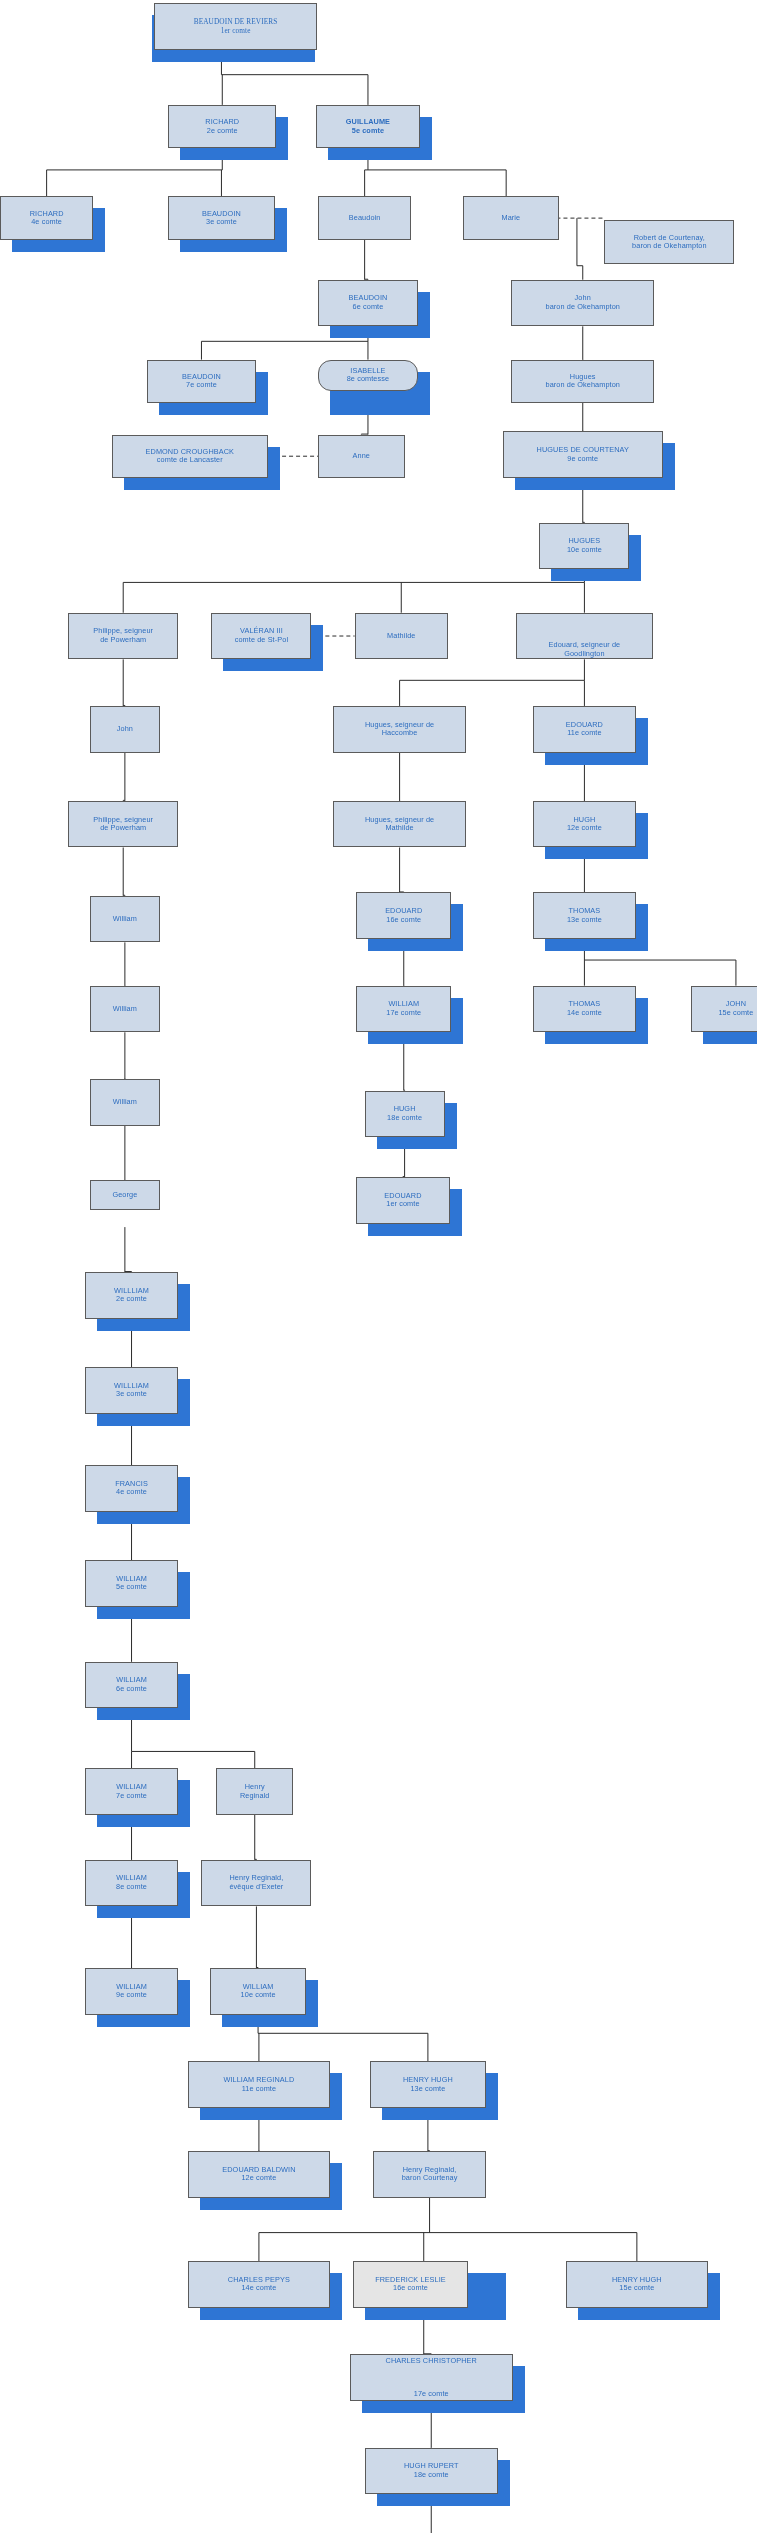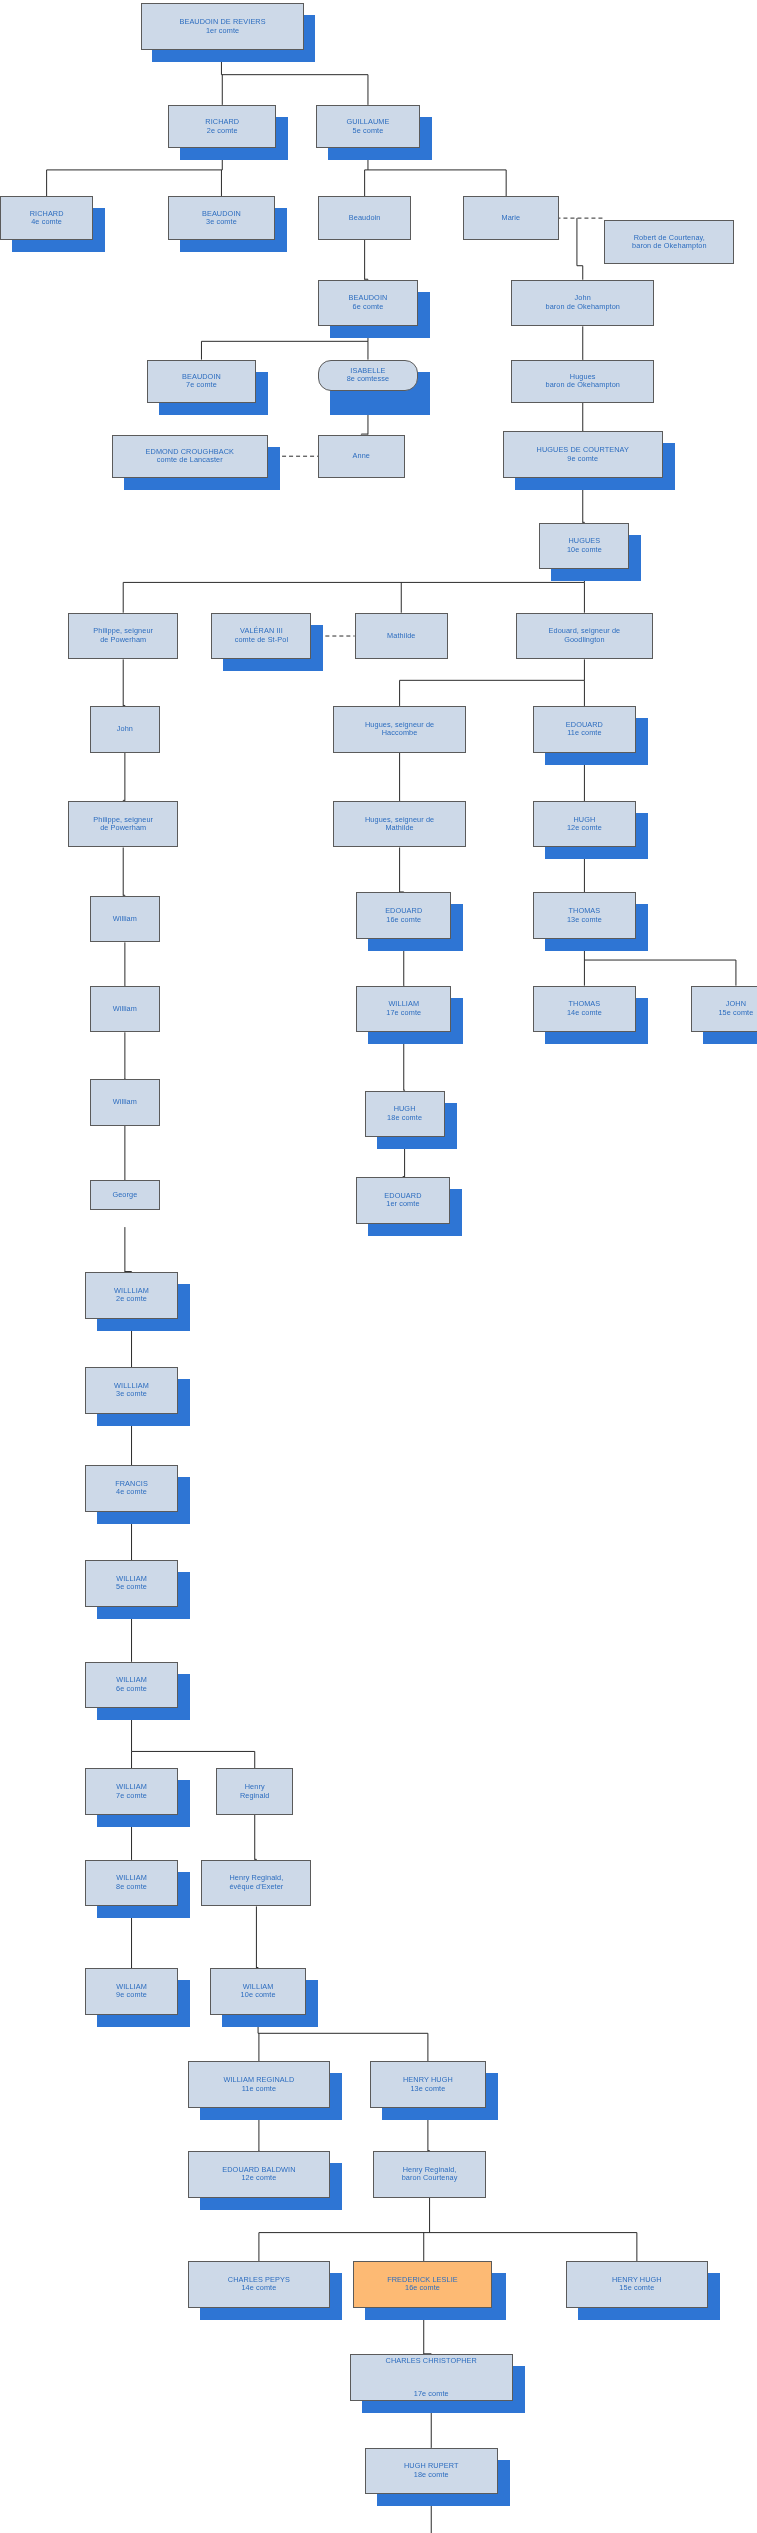--- a/index.html
+++ b/index.html
@@ -164,31 +164,31 @@
       <path d="M 431.235 2400.93 L 431.235 2447.55" stroke="#2b2b2b" stroke-width="1" fill="none"></path>
       <path d="M 431.235 2447.05 L 431.235 2447.55" stroke="#2b2b2b" stroke-width="1" fill="none"></path>
       <path d="M 431.235 2494.17 L 431.235 2544.12" stroke="#2b2b2b" stroke-width="1" fill="none"></path>
       <path d="M 431.235 2543.62 L 434.565 2543.62" stroke="#2b2b2b" stroke-width="1" fill="none"></path>
       <path d="M 434.565 2543.62 L 434.565 2544.12" stroke="#2b2b2b" stroke-width="1" fill="none"></path>
       <path d="M 576.9225 218.115 L 576.9225 265.72" stroke="#2b2b2b" stroke-width="1" fill="none"></path>
       <path d="M 576.9225 265.72 L 582.75 265.72" stroke="#2b2b2b" stroke-width="1" fill="none"></path>
       <path d="M 582.75 265.72 L 582.75 279.72" stroke="#2b2b2b" stroke-width="1" fill="none"></path>
     </svg>
 <div class="shadow" style="left: 151.86px; top: 15.33px; width: 163.17px; height: 46.62px; background: rgb(46, 117, 212);"></div>
-    <div class="node wrap" id="n1" style="left: 141px; top: 3.33px; width: 163.17px; height: 46.62px; background: rgb(205, 217, 232); border-color: rgb(91, 91, 91); color: rgb(45, 109, 191);">
+    <div class="node wrap" id="n1" style="left: 154px; top: 3.33px; width: 163.17px; height: 46.62px; background: rgb(205, 217, 232); border-color: rgb(91, 91, 91); color: rgb(45, 109, 191); font-family: Liberation Serif, serif;">
       <span class="l1">BEAUDOIN DE REVIERS</span>
       <span class="l2">1er comte</span>
     </div>
     <div class="shadow" style="left: 180.165px; top: 116.895px; width: 108.225px; height: 43.29px; background: rgb(46, 117, 212);"></div>
     <div class="node" id="n2" style="left: 168.165px; top: 104.895px; width: 108.225px; height: 43.29px; background: rgb(205, 217, 232); border-color: rgb(91, 91, 91); color: rgb(45, 109, 191);">
       <span class="l1">RICHARD</span>
       <span class="l2">2e comte</span>
     </div>
     <div class="shadow" style="left: 328.35px; top: 116.895px; width: 103.23px; height: 43.29px; background: rgb(46, 117, 212);"></div>
-    <div class="node" id="n3" style="left: 316.35px; top: 104.895px; width: 103.23px; height: 43.29px; background: rgb(205, 217, 232); border-color: rgb(91, 91, 91); color: rgb(45, 109, 191);">
+    <div class="node" id="n3" style="left: 316.35px; top: 104.895px; width: 103.23px; height: 43.29px; background: rgb(205, 217, 232); border-color: rgb(91, 91, 91); color: rgb(45, 109, 191); font-weight: bold;">
       <span class="l1">GUILLAUME</span>
       <span class="l2">5e comte</span>
     </div>
     <div class="shadow" style="left: 12px; top: 208.47px; width: 93.24px; height: 43.29px; background: rgb(46, 117, 212);"></div>
     <div class="node" id="n4" style="left: 0px; top: 196.47px; width: 93.24px; height: 43.29px; background: rgb(205, 217, 232); border-color: rgb(91, 91, 91); color: rgb(45, 109, 191);">
       <span class="l1">RICHARD</span>
       <span class="l2">4e comte</span>
     </div>
     <div class="shadow" style="left: 180.165px; top: 208.47px; width: 106.56px; height: 43.29px; background: rgb(46, 117, 212);"></div>
     <div class="node" id="n5" style="left: 168.165px; top: 196.47px; width: 106.56px; height: 43.29px; background: rgb(205, 217, 232); border-color: rgb(91, 91, 91); color: rgb(45, 109, 191);">
@@ -251,21 +251,21 @@
       <span class="l2">de Powerham</span>
     </div>
     <div class="shadow" style="left: 223.455px; top: 624.72px; width: 99.9px; height: 46.62px; background: rgb(46, 117, 212);"></div>
     <div class="node" id="n19" style="left: 211.455px; top: 612.72px; width: 99.9px; height: 46.62px; background: rgb(205, 217, 232); border-color: rgb(91, 91, 91); color: rgb(45, 109, 191);">
       <span class="l1">VALÉRAN III</span>
       <span class="l2">comte de St-Pol</span>
     </div>
     <div class="node" id="n20" style="left: 354.645px; top: 612.72px; width: 93.24px; height: 46.62px; background: rgb(205, 217, 232); border-color: rgb(91, 91, 91); color: rgb(45, 109, 191);">
       <span class="l1">Mathilde</span>
     </div>
-    <div class="node wrap" id="n21" style="left: 516.15px; top: 612.72px; width: 136.53px; height: 46.62px; background: rgb(205, 217, 232); border-color: rgb(91, 91, 91); color: rgb(45, 109, 191);">
+    <div class="node wrap" id="n21" style="left: 516.15px; top: 612.72px; width: 136.53px; height: 46.62px; background: rgb(205, 217, 232); border-color: rgb(91, 91, 91); color: rgb(45, 109, 191); justify-content: flex-end;">
       <span class="l1">Edouard, seigneur de</span>
       <span class="l2">Goodlington</span>
     </div>
     <div class="node" id="n22" style="left: 89.91px; top: 705.96px; width: 69.93px; height: 46.62px; background: rgb(205, 217, 232); border-color: rgb(91, 91, 91); color: rgb(45, 109, 191);">
       <span class="l1">John</span>
     </div>
     <div class="node wrap" id="n23" style="left: 333px; top: 705.96px; width: 133.2px; height: 46.62px; background: rgb(205, 217, 232); border-color: rgb(91, 91, 91); color: rgb(45, 109, 191);">
       <span class="l1">Hugues, seigneur de</span>
       <span class="l2">Haccombe</span>
     </div>
@@ -405,21 +405,21 @@
     <div class="node" id="n53" style="left: 372.96px; top: 2151.18px; width: 113.22px; height: 46.62px; background: rgb(205, 217, 232); border-color: rgb(91, 91, 91); color: rgb(45, 109, 191);">
       <span class="l1">Henry Reginald,</span>
       <span class="l2">baron Courtenay</span>
     </div>
     <div class="shadow" style="left: 200.145px; top: 2273.07px; width: 141.525px; height: 46.62px; background: rgb(46, 117, 212);"></div>
     <div class="node" id="n54" style="left: 188.145px; top: 2261.07px; width: 141.525px; height: 46.62px; background: rgb(205, 217, 232); border-color: rgb(91, 91, 91); color: rgb(45, 109, 191);">
       <span class="l1">CHARLES PEPYS</span>
       <span class="l2">14e comte</span>
     </div>
     <div class="shadow" style="left: 364.98px; top: 2273.07px; width: 141.525px; height: 46.62px; background: rgb(46, 117, 212);"></div>
-    <div class="node" id="n55" style="left: 352.98px; top: 2261.07px; width: 139px; height: 46.62px; background: #fdba74; border-color: rgb(91, 91, 91); color: rgb(45, 109, 191);">
+    <div class="node" id="n55" style="left: 352.98px; top: 2261.07px; width: 115px; height: 46.62px; background: #e5e5e5; border-color: rgb(91, 91, 91); color: rgb(45, 109, 191);">
       <span class="l1">FREDERICK LESLIE</span>
       <span class="l2">16e comte</span>
     </div>
     <div class="shadow" style="left: 578.1px; top: 2273.07px; width: 141.525px; height: 46.62px; background: rgb(46, 117, 212);"></div>
     <div class="node" id="n56" style="left: 566.1px; top: 2261.07px; width: 141.525px; height: 46.62px; background: rgb(205, 217, 232); border-color: rgb(91, 91, 91); color: rgb(45, 109, 191);">
       <span class="l1">HENRY HUGH</span>
       <span class="l2">15e comte</span>
     </div>
     <div class="shadow" style="left: 361.65px; top: 2366.31px; width: 163.17px; height: 46.62px; background: rgb(46, 117, 212);"></div>
     <div class="node wrap" id="n57" style="left: 349.65px; top: 2354.31px; width: 163.17px; height: 46.62px; background: rgb(205, 217, 232); border-color: rgb(91, 91, 91); color: rgb(45, 109, 191); gap: 24px;">

